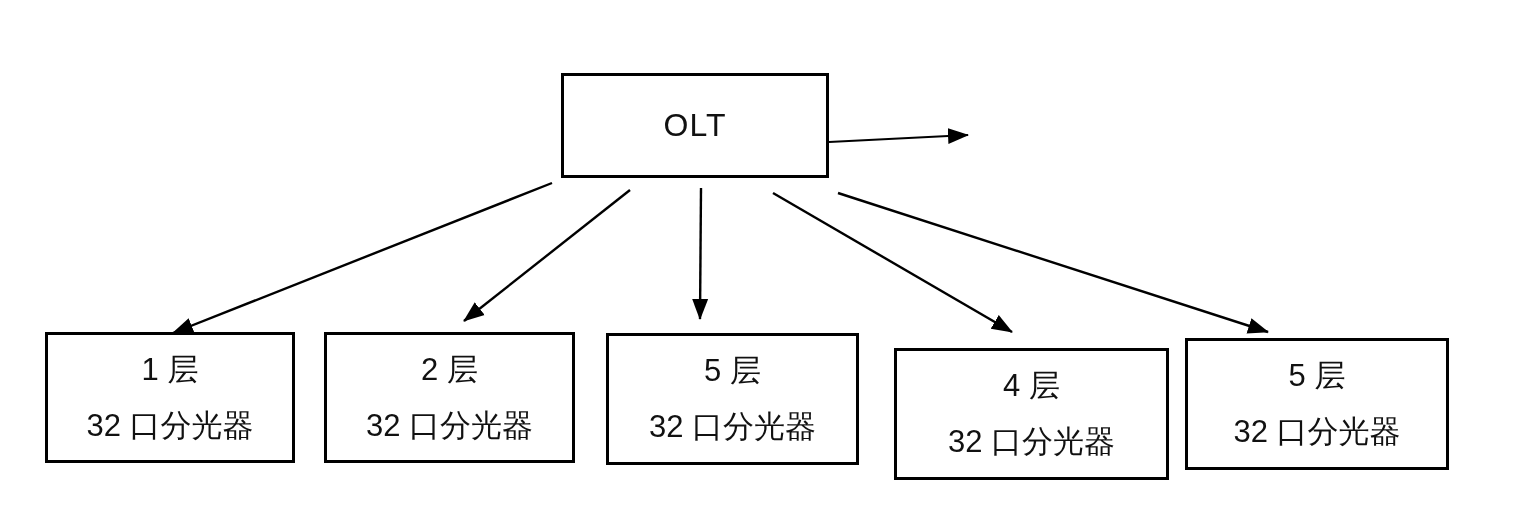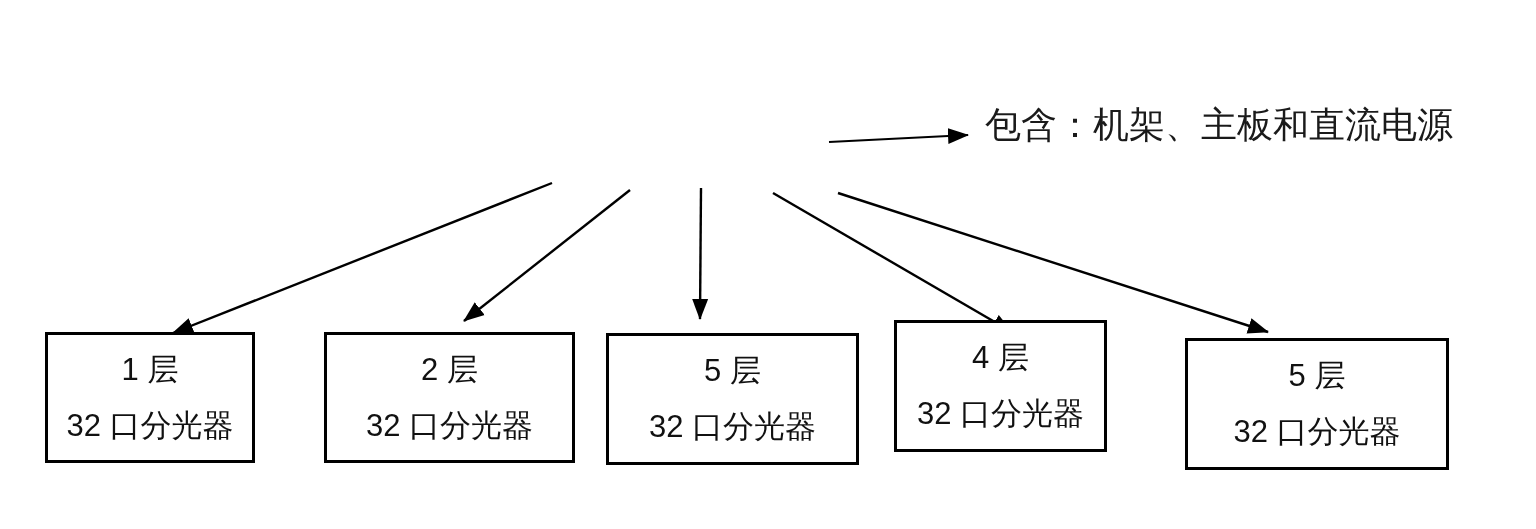--- a/index.html
+++ b/index.html
@@ -29,24 +29,24 @@
   .olt-node{
     left:561px;top:73px;width:268px;height:105px;
     font-size:32px;
     letter-spacing:1px;
   }
   .splitter-node{
     font-size:31px;
     line-height:56px;
     width:250px;height:131px;
   }
-  .splitter-1{left:45px;top:332px;width:210px;justify-content:center;}
+  .splitter-1{left:45px;top:332px;width:250px;justify-content:center;}
   .splitter-2{left:324px;top:332px;width:251px;text-align:right;}
   .splitter-3{left:606px;top:333px;width:253px;height:132px;}
-  .splitter-4{left:894px;top:320px;width:213px;height:132px;}
+  .splitter-4{left:894px;top:348px;width:275px;height:132px;}
   .splitter-5{left:1177px;top:338px;width:264px;height:132px;margin-left:8px;}
   .annotation{
     position:absolute;
     left:985px;top:103px;
     font-family:"Liberation Serif","DejaVu Serif",serif;
     font-size:36px;
     line-height:44px;
     white-space:nowrap;
     color:#1a1a1a;
   }
@@ -63,22 +63,24 @@
       </marker>
     </defs>
     <line x1="552" y1="183" x2="173" y2="333" stroke-width="2.4" marker-end="url(#ah)"></line>
     <line x1="630" y1="190" x2="464" y2="321" stroke-width="2.4" marker-end="url(#ah)"></line>
     <line x1="701" y1="188" x2="700" y2="319" stroke-width="2.4" marker-end="url(#ah)"></line>
     <line x1="773" y1="193" x2="1012" y2="332" stroke-width="2.4" marker-end="url(#ah)"></line>
     <line x1="838" y1="193" x2="1268" y2="332" stroke-width="2.4" marker-end="url(#ah)"></line>
     <line x1="829" y1="142" x2="968" y2="135" stroke-width="2.2" marker-end="url(#ah)"></line>
   </svg>
 
+  <div class="node olt-node">
+    <span>OLT</span>
+  </div>
 
-  <div class="annotation">包含：机架、主板和直流电源</div>
 
   <div class="node splitter-node splitter-1">
     <span>1 层</span>
     <span>32 口分光器</span>
   </div>
 
   <div class="node splitter-node splitter-2">
     <span>2 层</span>
     <span>32 口分光器</span>
   </div>

